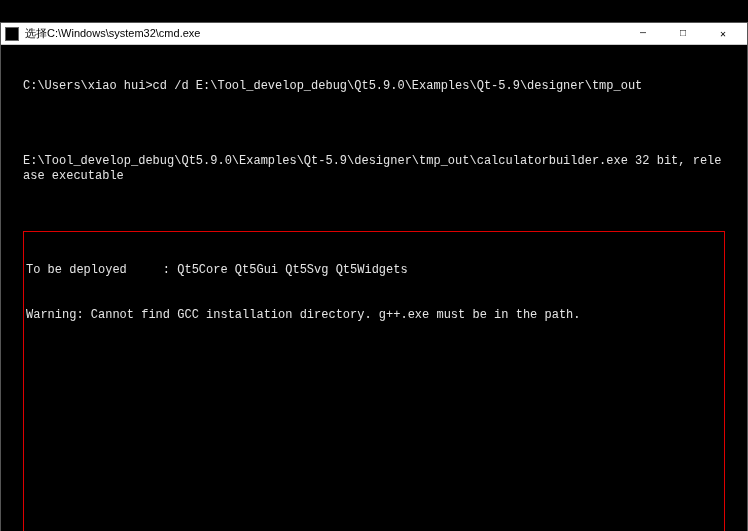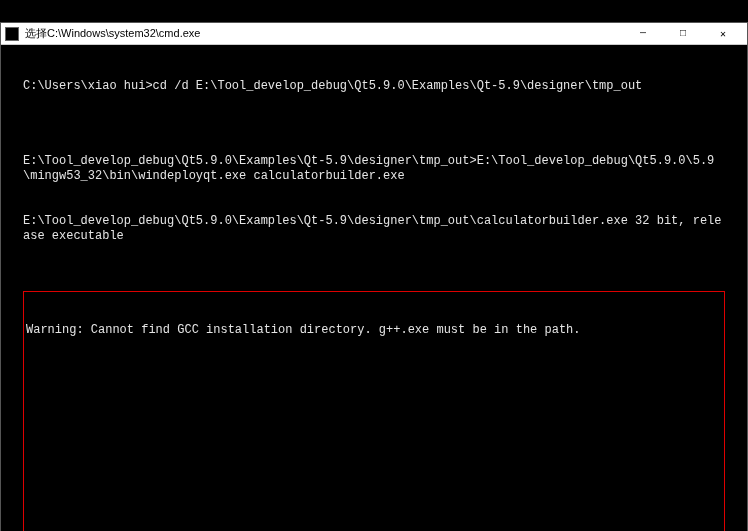--- a/index.html
+++ b/index.html
@@ -88,24 +88,24 @@
     <div class="title-controls">
       <div class="title-btn">─</div>
       <div class="title-btn">□</div>
       <div class="title-btn close">✕</div>
     </div>
   </div>
 
   <div class="terminal">
     <span class="line">C:\Users\xiao hui&gt;cd /d E:\Tool_develop_debug\Qt5.9.0\Examples\Qt-5.9\designer\tmp_out</span>
     <span class="line"></span>
-    <span class="line">E:\Tool_develop_debug\Qt5.9.0\Examples\Qt-5.9\designer\tmp_out&gt;E:\Tool_develop_debug\Qt5.9.0\5.9\mingw53_32\bin\windeployqt.exe calculatorbuilder.exe</span>
     <span class="line">E:\Tool_develop_debug\Qt5.9.0\Examples\Qt-5.9\designer\tmp_out\calculatorbuilder.exe 32 bit, release executable</span>
 
     <div class="red-box">
+      <span class="line">To be deployed     : Qt5Core Qt5Gui Qt5Svg Qt5Widgets</span>
       <span class="line">Warning: Cannot find GCC installation directory. g++.exe must be in the path.</span>
       
       
       
       
       
       
       
       
       

